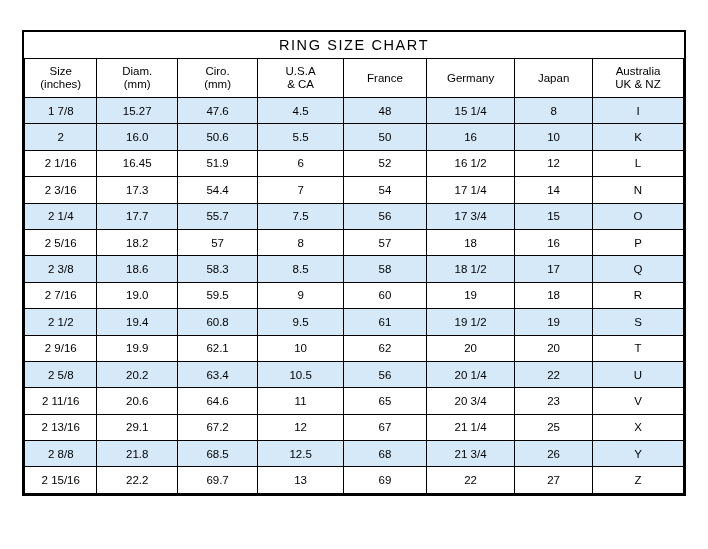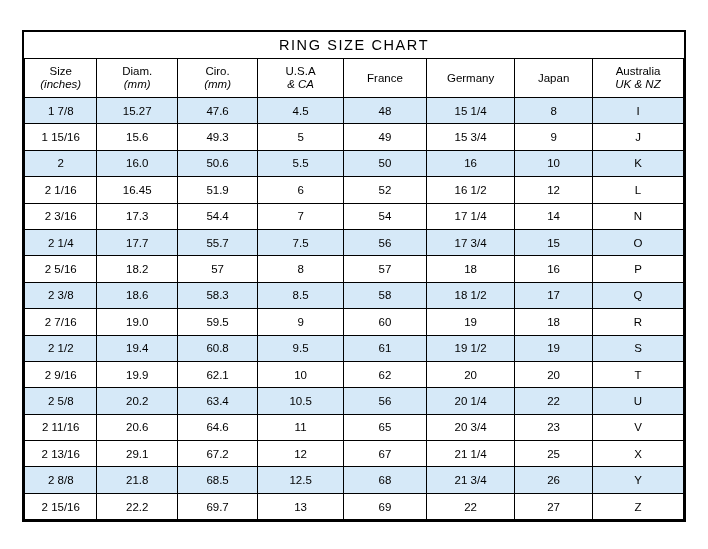--- a/index.html
+++ b/index.html
@@ -49,21 +49,21 @@
     border-right: none !important;
     background: #ffffff;
   }
   .head-cell {
     height: 38px;
     font-size: 11.5px;
     line-height: 13px;
     background: #ffffff;
   }
   .head-cell .l1 { display: block; }
-  .head-cell .l2 { display: block; font-style: italic; }
+  .head-cell .l2 { display: block; }
   .data-cell {
     height: 25.4px;
     font-size: 11.5px;
   }
   tr.alt td {
     background: #d6e9f8;
   }
   tr.plain td {
     background: #ffffff;
   }
@@ -131,30 +131,20 @@
       <tr class="alt">
             <td class="data-cell">1 7/8</td>
             <td class="data-cell">15.27</td>
             <td class="data-cell">47.6</td>
             <td class="data-cell">4.5</td>
             <td class="data-cell">48</td>
             <td class="data-cell">15 1/4</td>
             <td class="data-cell">8</td>
             <td class="data-cell">I</td>
           </tr>
-          <tr class="plain">
-            <td class="data-cell">1 15/16</td>
-            <td class="data-cell">15.6</td>
-            <td class="data-cell">49.3</td>
-            <td class="data-cell">5</td>
-            <td class="data-cell">49</td>
-            <td class="data-cell">15 3/4</td>
-            <td class="data-cell">9</td>
-            <td class="data-cell">J</td>
-          </tr>
           <tr class="alt">
             <td class="data-cell">2</td>
             <td class="data-cell">16.0</td>
             <td class="data-cell">50.6</td>
             <td class="data-cell">5.5</td>
             <td class="data-cell">50</td>
             <td class="data-cell">16</td>
             <td class="data-cell">10</td>
             <td class="data-cell">K</td>
           </tr>

